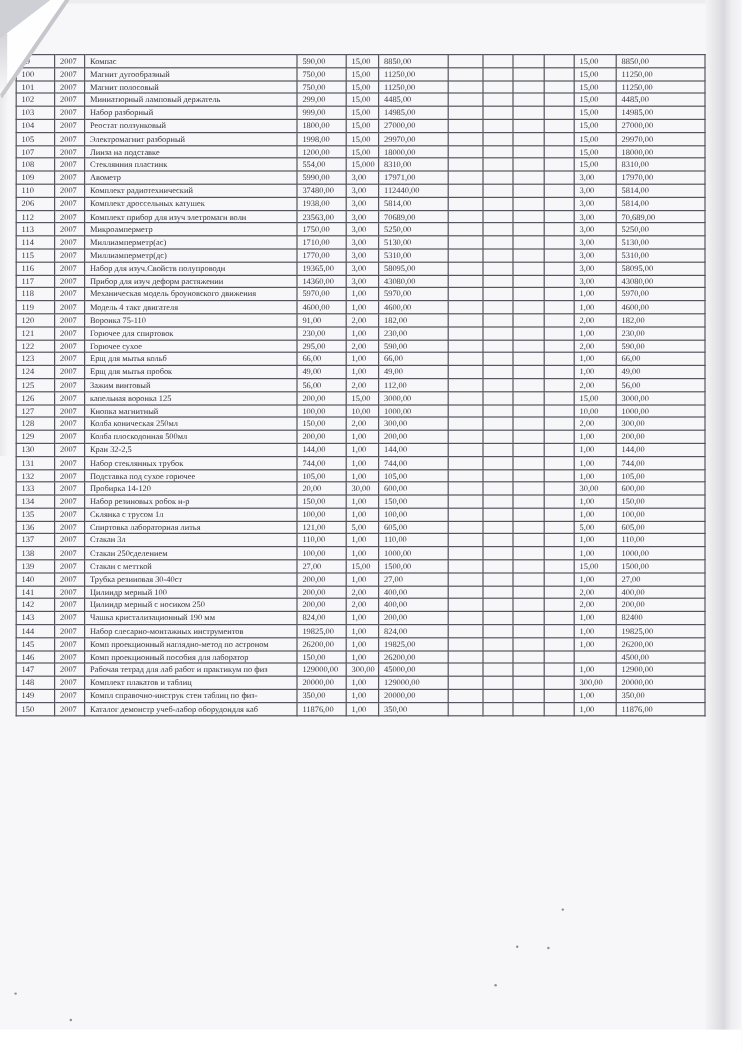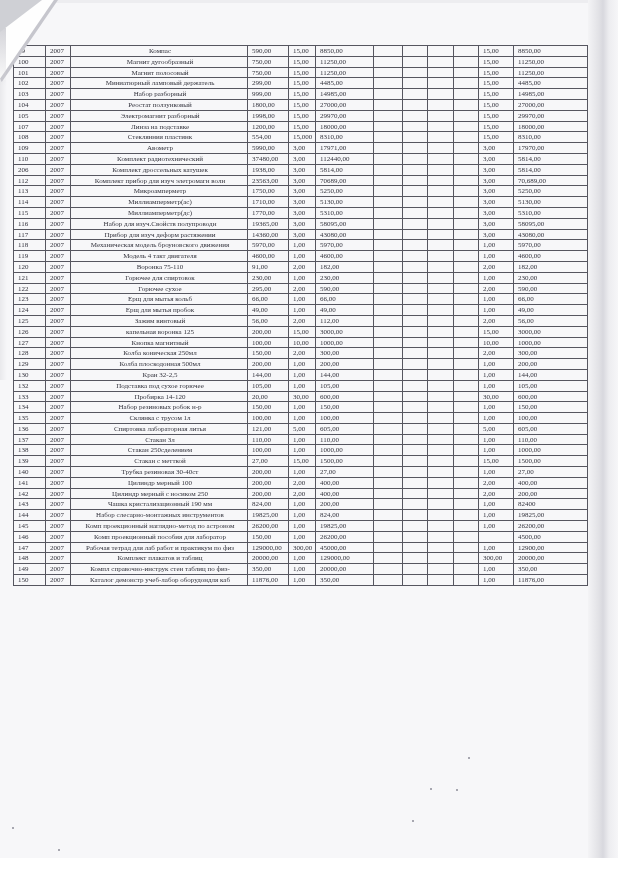--- a/index.html
+++ b/index.html
@@ -26,21 +26,21 @@
     font-size:7px;line-height:8.8px;
     color:#34343e;
     vertical-align:top;
     padding:1px 2px 0 4px;
     overflow:hidden;
     word-wrap:break-word;
   }
   table.inv tr{height:10.4px;}
   td.c0{padding-left:5px;}
   td.c1{padding-left:3px;}
-  td.c2{padding-left:7px;padding-right:14px;text-align:center;}
+  td.c2{padding-left:7px;padding-right:14px;}
   td.c3{padding-left:4px;}
   td.c4{padding-left:3px;}
   td.c5{padding-left:15px;}
   td.c10{padding-left:12px;padding-right:9px;word-break:break-all;}
   td.c11{padding-left:6px;}
 
   .fold-white{position:absolute;top:0;left:0;width:56px;height:80px;background:#fefefe;
     clip-path:polygon(0 0,100% 0,0 100%);z-index:3;}
   .fold-edge{position:absolute;top:0;left:0;width:58px;height:82px;background:#c6c6cd;
     clip-path:polygon(93% 0,100% 0,3% 100%,0 96%);z-index:4;}
@@ -505,20 +505,34 @@
           <td class="c4">1,00</td>
           <td class="c5">144,00</td>
           <td class="ce"></td>
           <td class="ce"></td>
           <td class="ce"></td>
           <td class="ce"></td>
           <td class="c10">1,00</td>
           <td class="c11">144,00</td>
         </tr>
         <tr>
+          <td class="c0">131</td>
+          <td class="c1">2007</td>
+          <td class="c2">Набор стеклянных трубок</td>
+          <td class="c3">744,00</td>
+          <td class="c4">1,00</td>
+          <td class="c5">744,00</td>
+          <td class="ce"></td>
+          <td class="ce"></td>
+          <td class="ce"></td>
+          <td class="ce"></td>
+          <td class="c10">1,00</td>
+          <td class="c11">744,00</td>
+        </tr>
+        <tr>
           <td class="c0">132</td>
           <td class="c1">2007</td>
           <td class="c2">Подставка под сухое горючее</td>
           <td class="c3">105,00</td>
           <td class="c4">1,00</td>
           <td class="c5">105,00</td>
           <td class="ce"></td>
           <td class="ce"></td>
           <td class="ce"></td>
           <td class="ce"></td>

